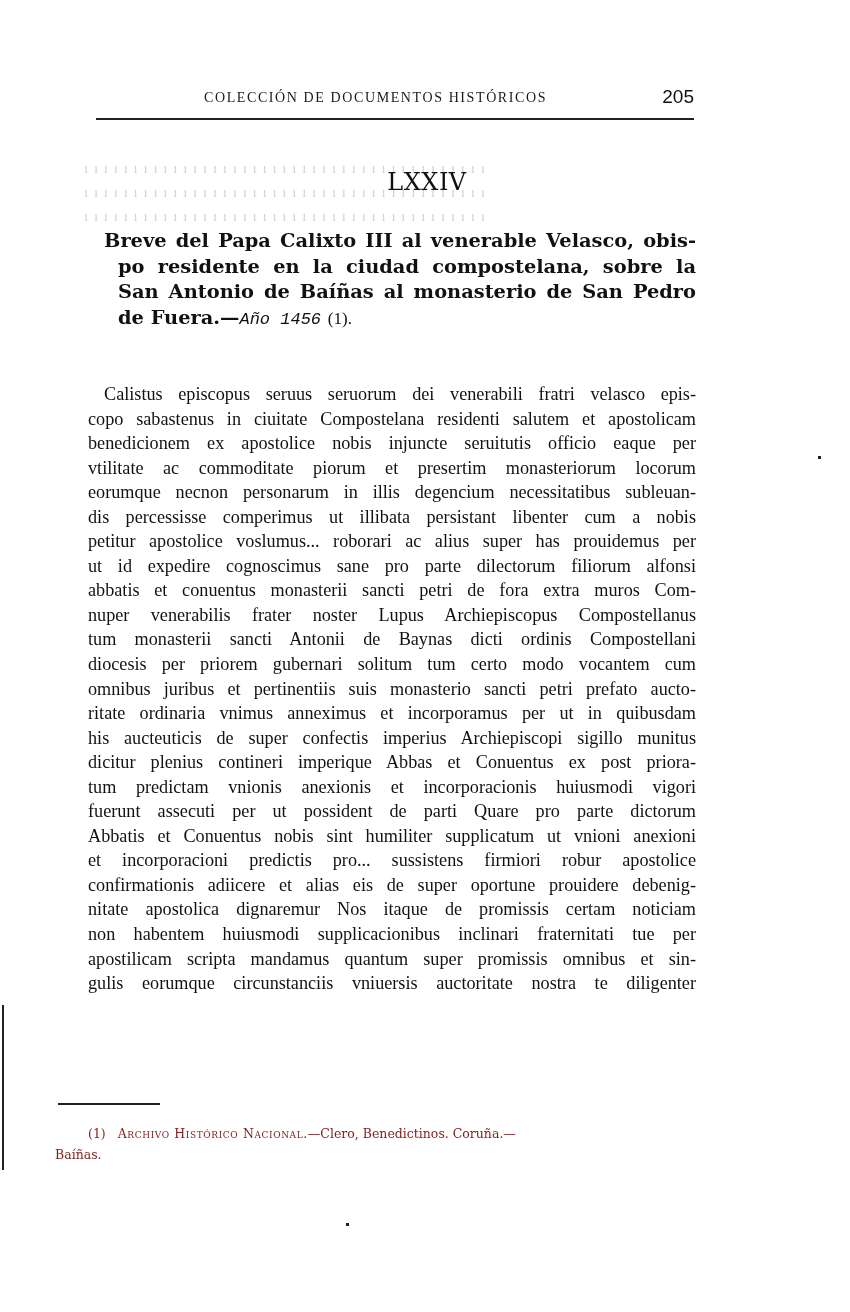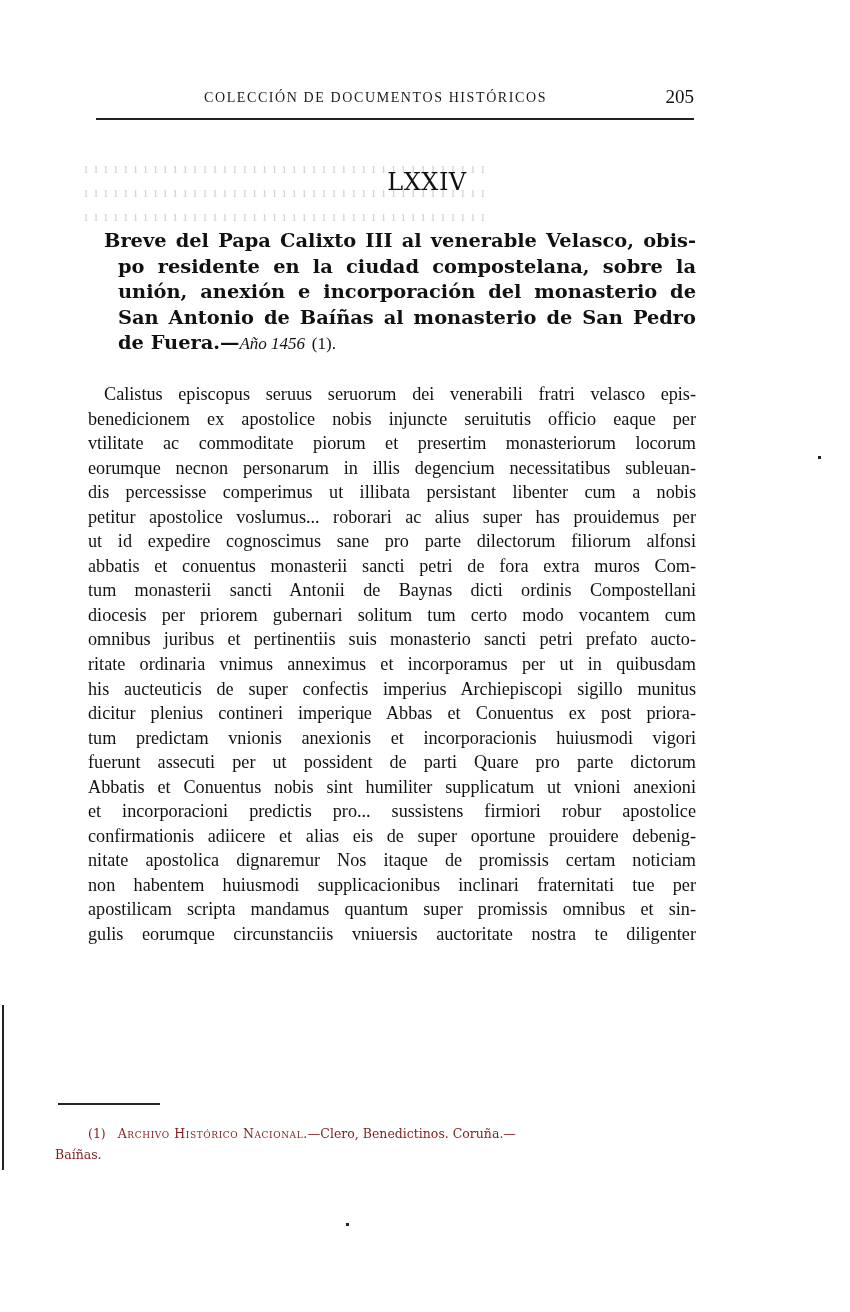--- a/index.html
+++ b/index.html
@@ -43,21 +43,21 @@
       letter-spacing: 1.6px;
       font-variant: small-caps;
       text-transform: uppercase;
       color: #1a1a1a;
       white-space: nowrap;
     }
     .running-head .folio {
       position: absolute;
       right: 2px;
       top: 0;
-      font-family: Liberation Serif, serif;
+      font-family: Liberation Sans, sans-serif;
       font-size: 19px;
       color: #111;
     }
     .head-rule {
       position: absolute;
       left: 96px;
       top: 118px;
       width: 598px;
       height: 2px;
       background: #222;
@@ -107,21 +107,21 @@
       margin-left: 16px;
     }
     .heading .line.indent {
       padding-left: 14px;
     }
     .heading .line.last {
       text-align-last: left;
       padding-left: 14px;
     }
     .heading .year {
-      font-family: Liberation Serif, serif;
+      font-family: Liberation Mono, monospace;
       font-style: italic;
       font-weight: normal;
       font-size: 17px;
     }
     .heading .fnref {
       font-family: "Liberation Serif", serif;
       font-weight: normal;
       font-size: 17px;
     }
     .body-text {
@@ -197,34 +197,35 @@
 
   <div class="show-through" style="top:160px">ı ı ı ı ı ı ı ı ı ı ı ı ı ı ı ı ı ı ı ı ı ı ı ı ı ı ı ı ı ı ı ı ı ı ı ı ı ı ı ı ı</div>
   <div class="show-through" style="top:184px">ı ı ı ı ı ı ı ı ı ı ı ı ı ı ı ı ı ı ı ı ı ı ı ı ı ı ı ı ı ı ı ı ı ı ı ı ı ı ı ı ı</div>
   <div class="show-through" style="top:208px">ı ı ı ı ı ı ı ı ı ı ı ı ı ı ı ı ı ı ı ı ı ı ı ı ı ı ı ı ı ı ı ı ı ı ı ı ı ı ı ı ı</div>
 
   <div class="doc-number"><span>LXXIV</span></div>
 
   <div class="heading">
     <span class="line">Breve del Papa Calixto III al venerable Velasco, obis-</span>
     <span class="line indent">po residente en la ciudad compostelana, sobre la</span>
-    <span class="line indent">unión, anexión e incorporación del monasterio de</span>
     <span class="line indent">San Antonio de Baíñas al monasterio de San Pedro</span>
     <span class="line last"><span>de Fuera.—</span><span class="year">Año 1456</span> <span class="fnref">(1).</span></span>
   </div>
 
   <div class="body-text" id="body-text">
       <span class="line first">Calistus episcopus seruus seruorum dei venerabili fratri velasco epis-</span>
+      <span class="line">copo sabastenus in ciuitate Compostelana residenti salutem et apostolicam</span>
       <span class="line">benedicionem ex apostolice nobis injuncte seruitutis officio eaque per</span>
       <span class="line">vtilitate ac commoditate piorum et presertim monasteriorum locorum</span>
       <span class="line">eorumque necnon personarum in illis degencium necessitatibus subleuan-</span>
       <span class="line">dis percessisse comperimus ut illibata persistant libenter cum a nobis</span>
       <span class="line">petitur apostolice voslumus... roborari ac alius super has prouidemus per</span>
       <span class="line">ut id expedire cognoscimus sane pro parte dilectorum filiorum alfonsi</span>
       <span class="line">abbatis et conuentus monasterii sancti petri de fora extra muros Com-</span>
+      <span class="line">nuper venerabilis frater noster Lupus Archiepiscopus Compostellanus</span>
       <span class="line">tum monasterii sancti Antonii de Baynas dicti ordinis Compostellani</span>
       <span class="line">diocesis per priorem gubernari solitum tum certo modo vocantem cum</span>
       <span class="line">omnibus juribus et pertinentiis suis monasterio sancti petri prefato aucto-</span>
       <span class="line">ritate ordinaria vnimus anneximus et incorporamus per ut in quibusdam</span>
       <span class="line">his aucteuticis de super confectis imperius Archiepiscopi sigillo munitus</span>
       <span class="line">dicitur plenius contineri imperique Abbas et Conuentus ex post priora-</span>
       <span class="line">tum predictam vnionis anexionis et incorporacionis huiusmodi vigori</span>
       <span class="line">fuerunt assecuti per ut possident de parti Quare pro parte dictorum</span>
       <span class="line">Abbatis et Conuentus nobis sint humiliter supplicatum ut vnioni anexioni</span>
       <span class="line">et incorporacioni predictis pro... sussistens firmiori robur apostolice</span>

